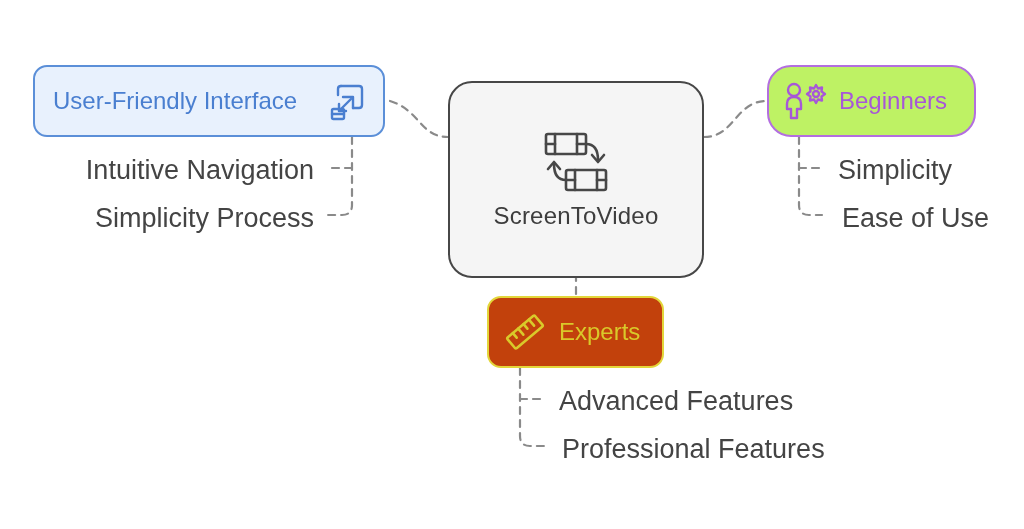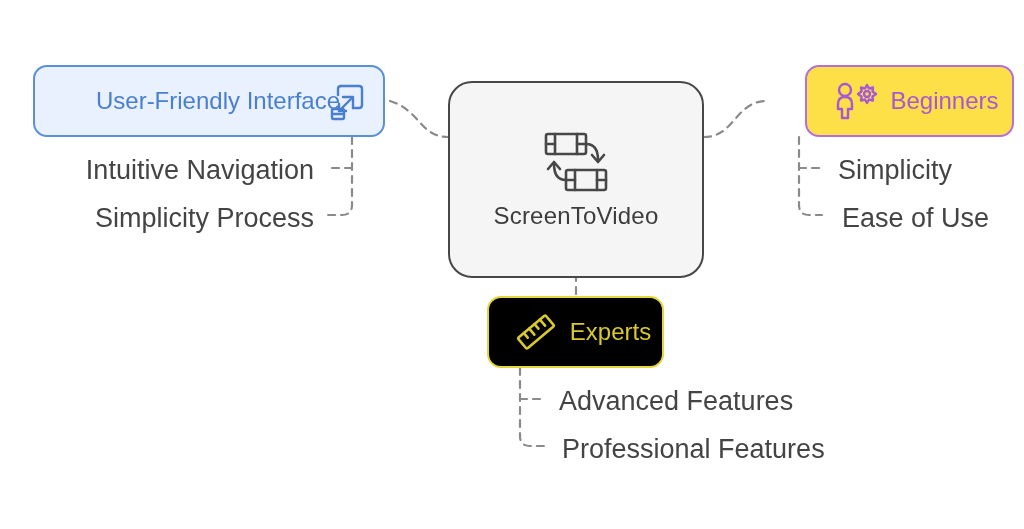--- a/index.html
+++ b/index.html
@@ -2,39 +2,39 @@
 <html><head>
 <meta charset="utf-8">
 <style>
   html, body { margin: 0; padding: 0; background: #ffffff; }
   body { width: 1024px; height: 529px; position: relative; overflow: hidden;
          font-family: "Liberation Sans", "DejaVu Sans", sans-serif; }
   #stage { position: absolute; left: 0; top: 0; width: 1024px; height: 529px; }
   svg.connectors { position: absolute; left: 0; top: 0; width: 1024px; height: 529px; pointer-events: none; }
   .conn { fill: none; stroke: #8a8a8a; stroke-width: 2.2; stroke-dasharray: 7 6; stroke-linecap: round; }
 
-  .node { position: absolute; box-sizing: border-box; display: flex; align-items: center; justify-content: center; }
+  .node { position: absolute; box-sizing: border-box; display: flex; align-items: center; }
   .node .label { white-space: nowrap; }
 
   #center { left: 448px; top: 81px; width: 256px; height: 197px; background: #f5f5f5;
             border: 2.5px solid #474747; border-radius: 24px; flex-direction: column; justify-content: center; }
   #center .label { font-size: 24px; color: #3d3d3d; margin-top: 8px; letter-spacing: 0.2px; }
   #center .icon { width: 66px; height: 64px; }
 
   #ufi { left: 33px; top: 65px; width: 352px; height: 72px; background: #e8f1fd;
          border: 2px solid #5b8fd8; border-radius: 14px; padding-left: 18px; }
   #ufi .label { font-size: 24px; color: #4a7fd0; }
   #ufi .icon { position: absolute; right: 18px; top: 16px; width: 36px; height: 38px; }
 
-  #beg { left: 767px; top: 65px; width: 209px; height: 72px; background: #fde047;
-         border: 2px solid #b36ee0; border-radius: 14px; padding-left: 14px; margin-left: 38px; }
+  #beg { left: 767px; top: 65px; width: 209px; height: 72px; background: #bef264;
+         border: 2px solid #b36ee0; border-radius: 24px; padding-left: 14px; }
   #beg .label { font-size: 24px; color: #a757d8; margin-left: 10px; }
   #beg .icon { width: 46px; height: 40px; }
 
-  #exp { left: 487px; top: 296px; width: 177px; height: 72px; background: #000000;
+  #exp { left: 487px; top: 296px; width: 177px; height: 72px; background: #c2410c;
          border: 2px solid #e3d63a; border-radius: 14px; padding-left: 16px; }
   #exp .label { font-size: 24px; color: #d9c92a; margin-left: 14px; }
   #exp .icon { width: 40px; height: 40px; }
 
   .child { position: absolute; font-size: 27px; color: #444444; white-space: nowrap; }
   #c-intuitive { right: 710px; top: 155px; text-align: right; }
   #c-streamlined { right: 710px; top: 203px; text-align: right; }
   #c-simplicity { left: 838px; top: 155px; }
   #c-ease { left: 842px; top: 203px; }
   #c-advanced { left: 559px; top: 386px; }

